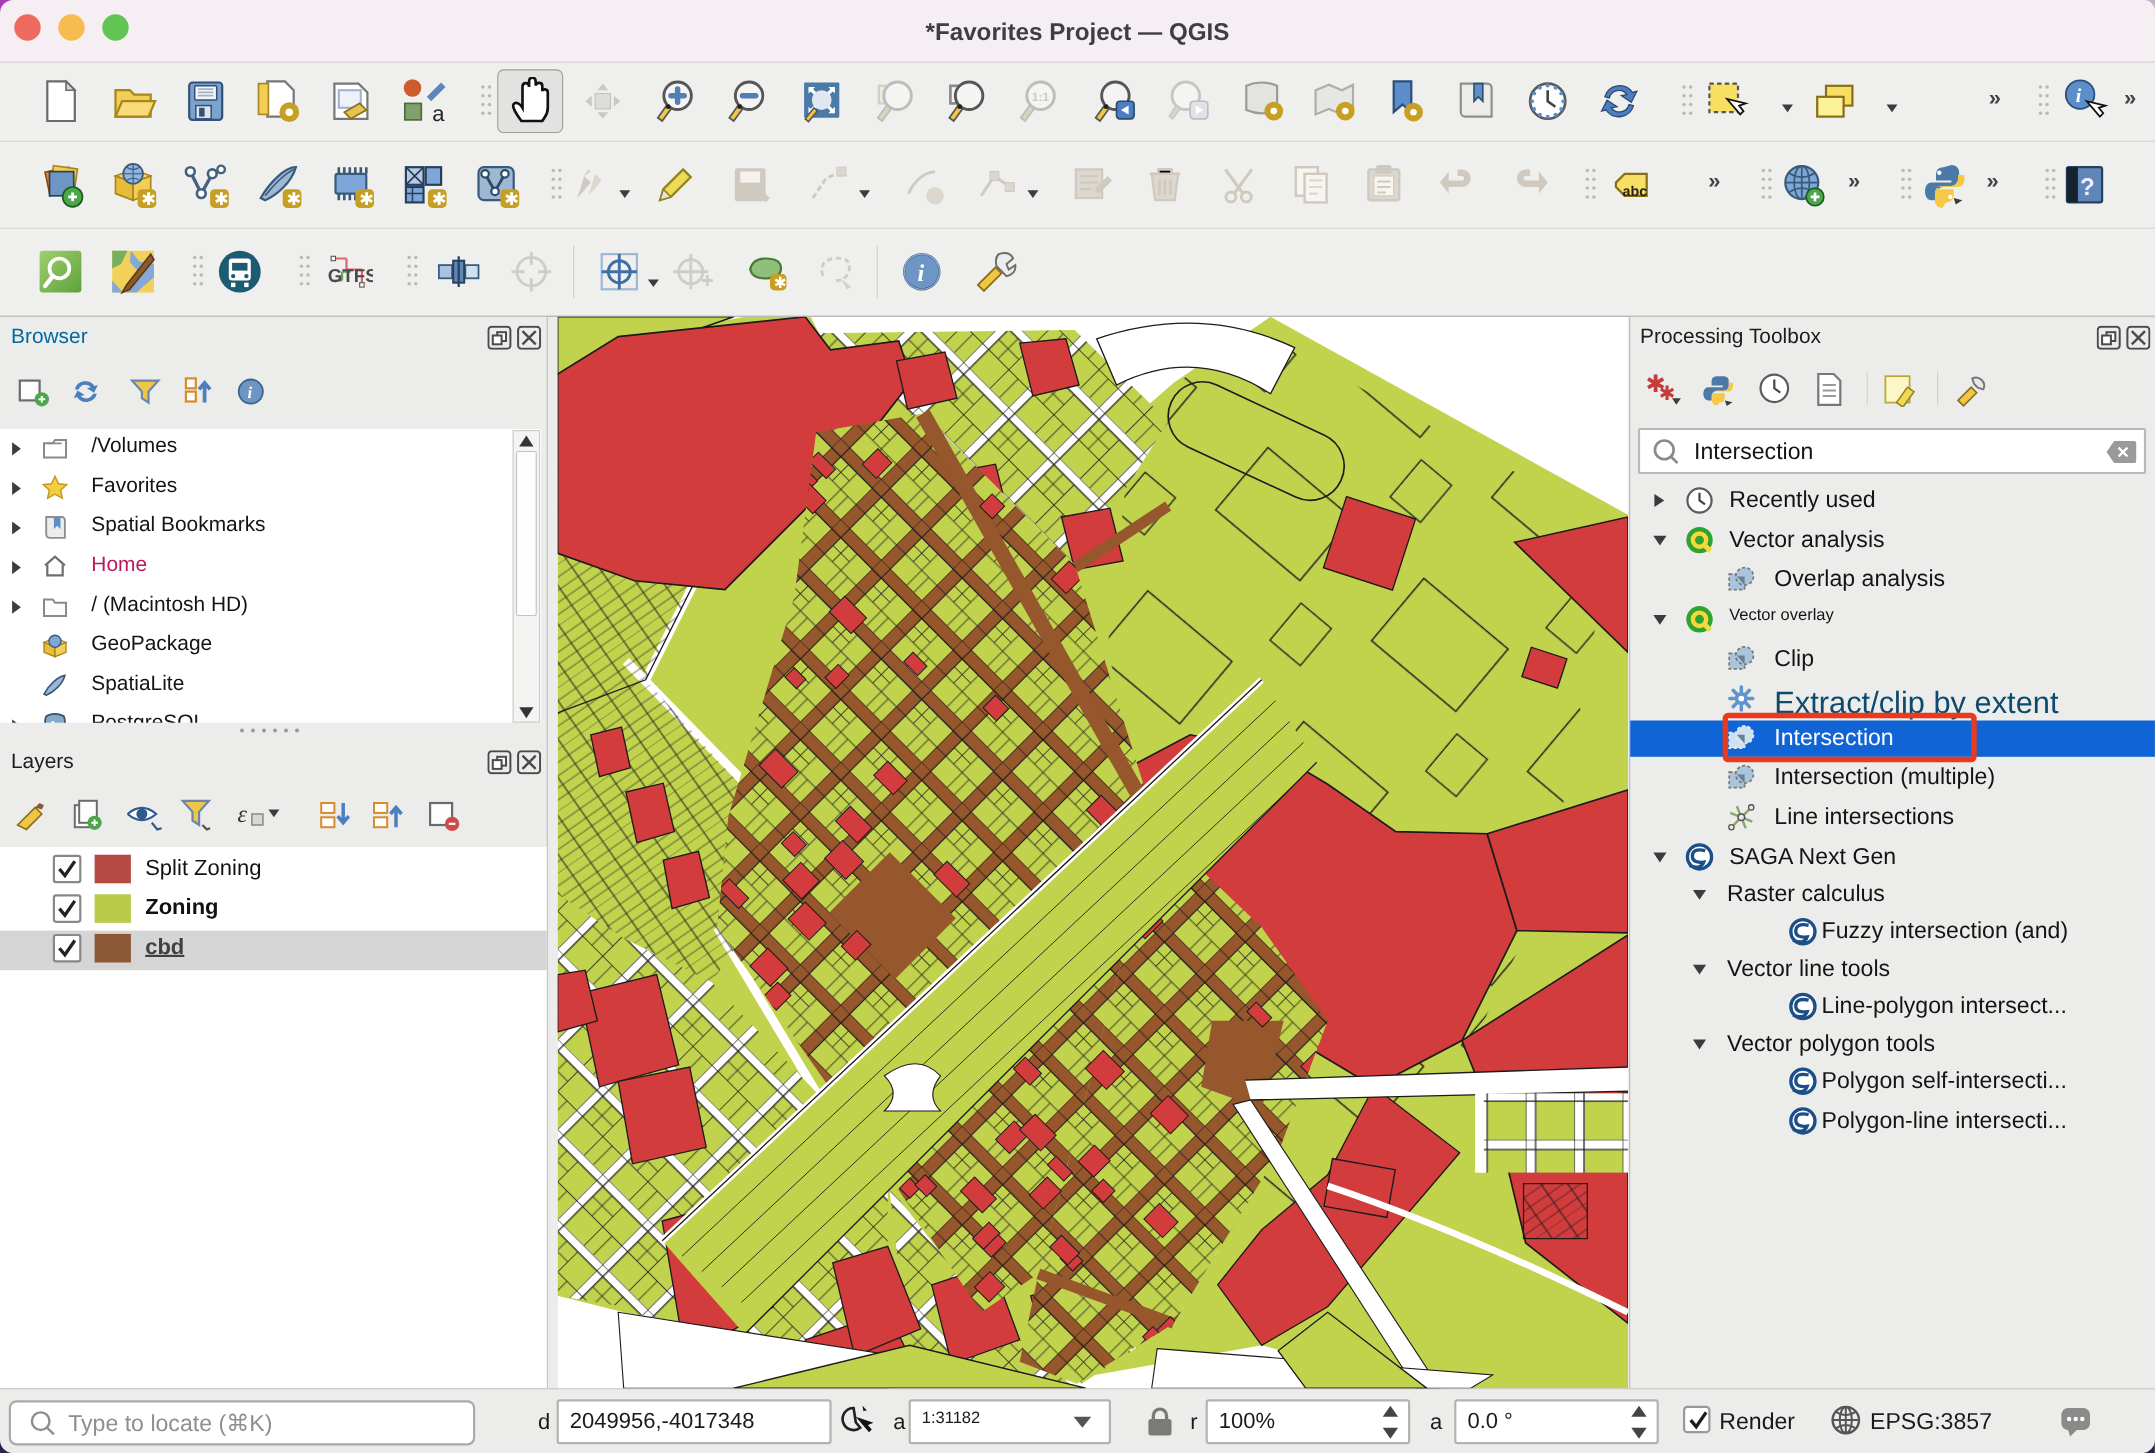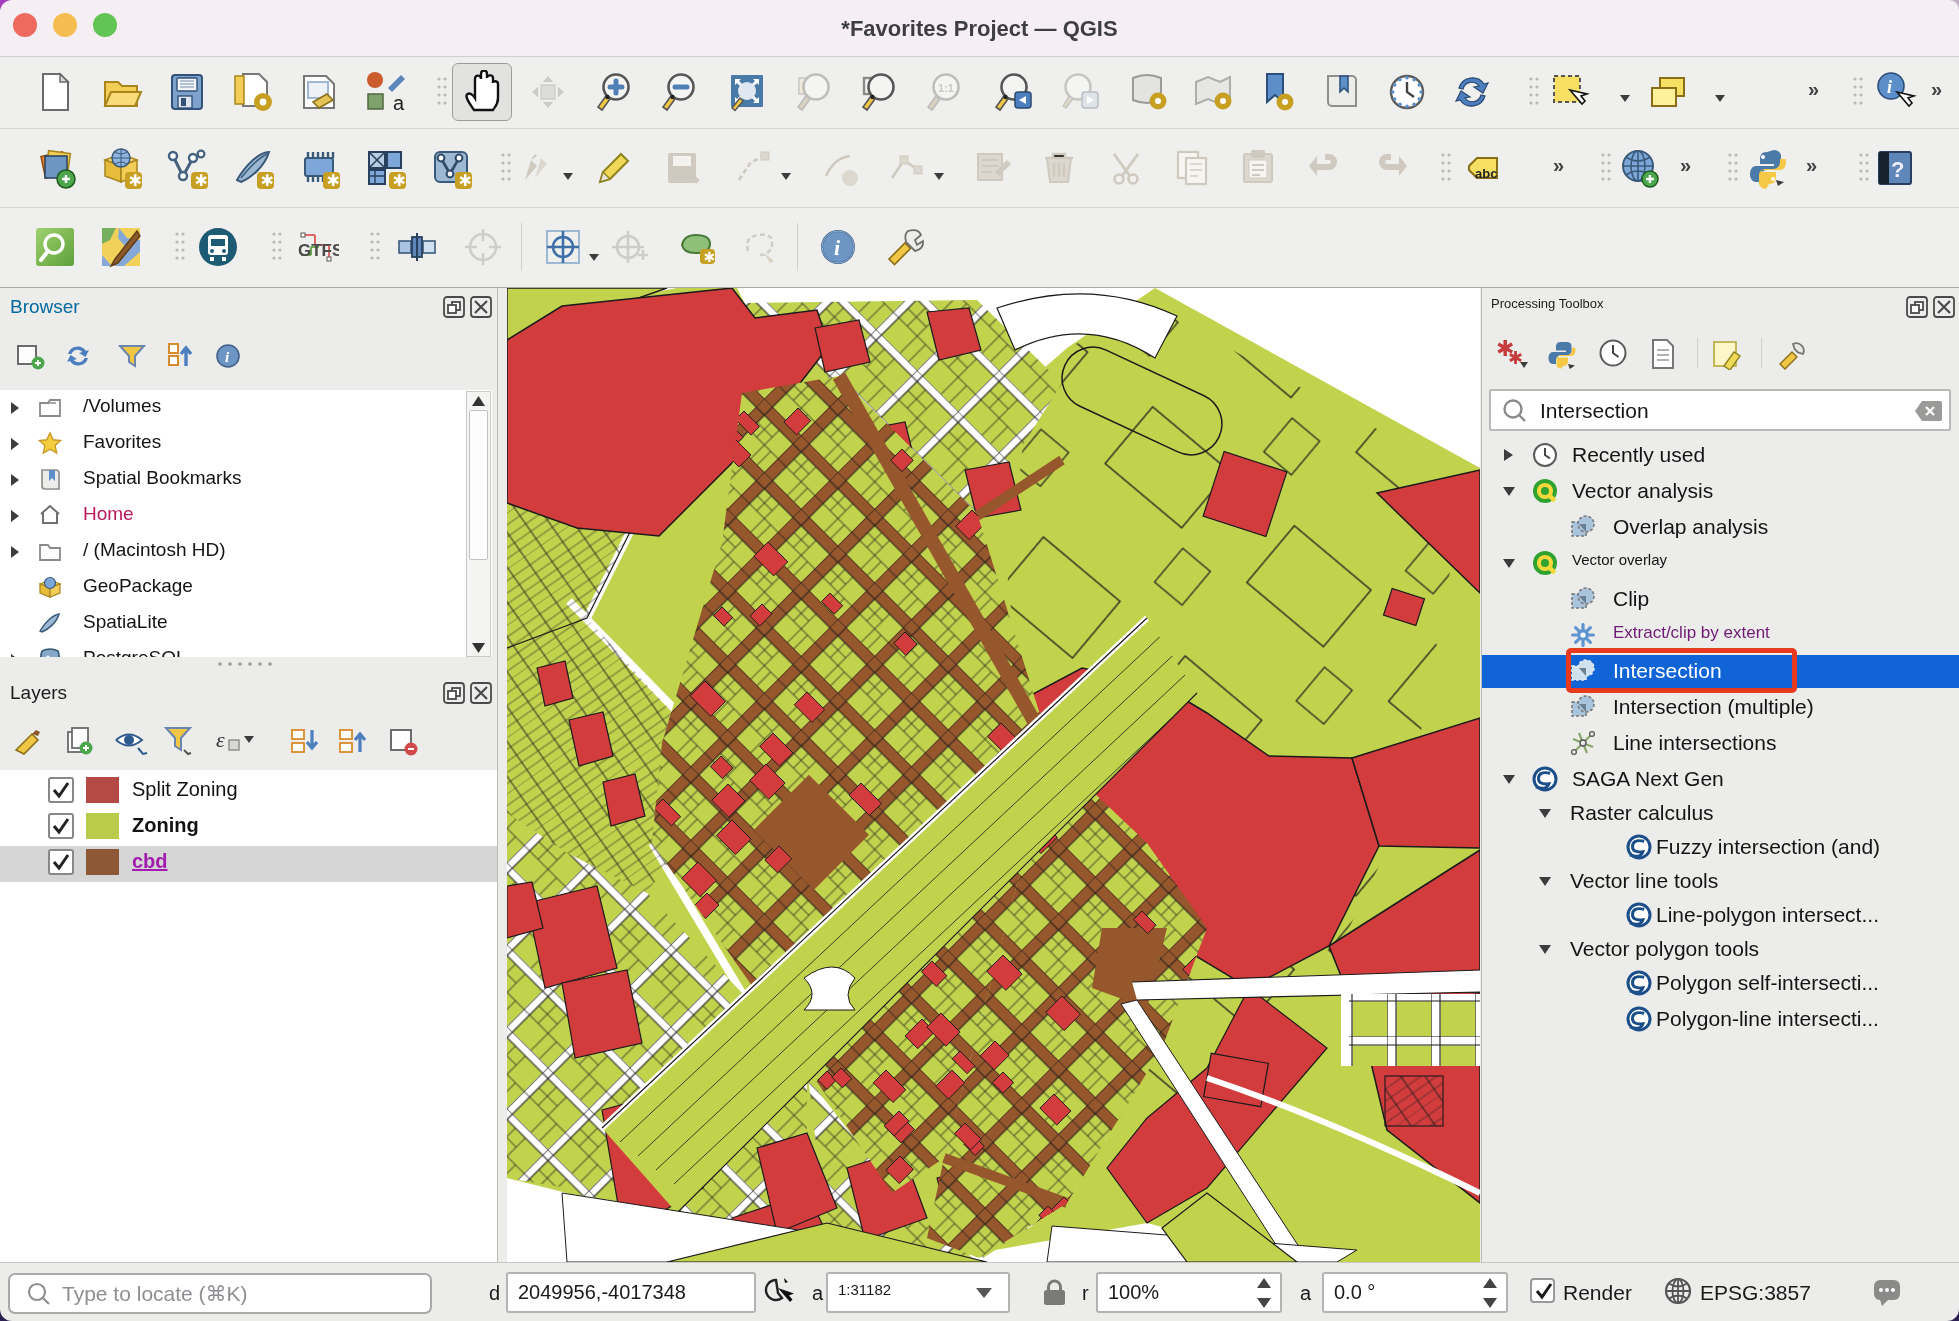--- a/index.html
+++ b/index.html
@@ -673,24 +673,24 @@
     <path d="M4 11 l5 6 9 -13" fill="none" stroke="#222" stroke-width="3"></path>
   </svg>
 <div class="abs" style="left:86px;top:813px;width:33px;height:26px;background:#bacb49"></div>
 <div class="abs" style="left:132px;top:814px;font-size:20px;font-weight:bold;color:#111;">Zoning</div>
 <div class="abs" style="left:0;top:846px;width:497px;height:36px;background:#d5d5d5"></div>
 <div class="abs" style="left:48px;top:849px;width:26px;height:26px;background:#fff;border:2px solid #888;border-radius:3px"></div>
 <svg style="position:absolute;left:50px;top:851px" width="22" height="22" viewBox="0 0 22 22">
     <path d="M4 11 l5 6 9 -13" fill="none" stroke="#222" stroke-width="3"></path>
   </svg>
 <div class="abs" style="left:86px;top:849px;width:33px;height:26px;background:#8c5835"></div>
-<div class="abs" style="left:132px;top:850px;font-size:20px;font-weight:bold;color:#a21caf;text-decoration:underline;text-align:center;">cbd</div>
+<div class="abs" style="left:132px;top:850px;font-size:20px;font-weight:bold;color:#404040;text-decoration:underline;text-align:center;">cbd</div>
 <div class="abs" style="left:1481px;top:288px;width:478px;height:974px;background:#ececea"></div>
 <div class="abs" style="left:1481px;top:288px;width:1px;height:974px;background:#bcbcba"></div>
-<div class="abs" style="left:1491px;top:296px;font-size:13px;color:#1c1c1c">Processing Toolbox</div>
+<div class="abs" style="left:1491px;top:296px;font-size:19px;color:#1c1c1c">Processing Toolbox</div>
 <svg style="position:absolute;left:1906px;top:296px" width="49" height="22" viewBox="0 0 49 22">
     <g stroke="#4a4a4a" stroke-width="1.8" fill="none">
       <rect x="1" y="1" width="20" height="20" rx="3"></rect>
       <rect x="9" y="6" width="8" height="8" fill="#fff"></rect>
       <rect x="5" y="9" width="8" height="8" fill="#fff"></rect>
       <rect x="28" y="1" width="20" height="20" rx="3"></rect>
       <path d="M32 5 l12 12 M44 5 l-12 12" stroke-width="2.2"></path>
     </g>
   </svg>
 <svg style="position:absolute;left:1496px;top:338px" width="34" height="32" viewBox="0 0 34 32">
@@ -774,21 +774,21 @@
     <rect x="11.4" y="1" width="3.2" height="7" rx="1.5" fill="#5e94cf" transform="rotate(0 13 13)"></rect>
     <rect x="11.4" y="1" width="3.2" height="7" rx="1.5" fill="#5e94cf" transform="rotate(45 13 13)"></rect>
     <rect x="11.4" y="1" width="3.2" height="7" rx="1.5" fill="#5e94cf" transform="rotate(90 13 13)"></rect>
     <rect x="11.4" y="1" width="3.2" height="7" rx="1.5" fill="#5e94cf" transform="rotate(135 13 13)"></rect>
     <rect x="11.4" y="1" width="3.2" height="7" rx="1.5" fill="#5e94cf" transform="rotate(180 13 13)"></rect>
     <rect x="11.4" y="1" width="3.2" height="7" rx="1.5" fill="#5e94cf" transform="rotate(225 13 13)"></rect>
     <rect x="11.4" y="1" width="3.2" height="7" rx="1.5" fill="#5e94cf" transform="rotate(270 13 13)"></rect>
     <rect x="11.4" y="1" width="3.2" height="7" rx="1.5" fill="#5e94cf" transform="rotate(315 13 13)"></rect>
     <circle cx="13" cy="13" r="2.6" fill="#fff"></circle>
   </svg>
-<div class="abs" style="left:1613px;top:623px;font-size:17px;color:#701a75">Extract/clip by extent</div>
+<div class="abs" style="left:1613px;top:623px;font-size:28px;color:#0c4a6e">Extract/clip by extent</div>
 <div class="abs" style="left:1482px;top:655px;width:477px;height:33px;background:#1064d6"></div>
 <svg style="position:absolute;left:1570px;top:658px" width="26" height="26" viewBox="0 0 26 26">
     <rect x="2" y="8" width="14" height="14" fill="#cfe0ef" stroke="#dfe6f2" stroke-width="1.6" stroke-dasharray="3 2"></rect>
     <circle cx="16" cy="10" r="8" fill="#cfe0ef" stroke="#dfe6f2" stroke-width="1.6" stroke-dasharray="3 2"></circle>
     <path d="M16 10 L16 18 L9 10 z" fill="#6a7f90"></path>
   </svg>
 <div class="abs" style="left:1613px;top:659px;font-size:21px;color:#fff">Intersection</div>
 <svg style="position:absolute;left:1570px;top:694px" width="26" height="26" viewBox="0 0 26 26">
     <rect x="2" y="8" width="14" height="14" fill="#a9c4dd" stroke="#7a7a78" stroke-width="1.6" stroke-dasharray="3 2"></rect>
     <circle cx="16" cy="10" r="8" fill="#a9c4dd" stroke="#7a7a78" stroke-width="1.6" stroke-dasharray="3 2"></circle>

